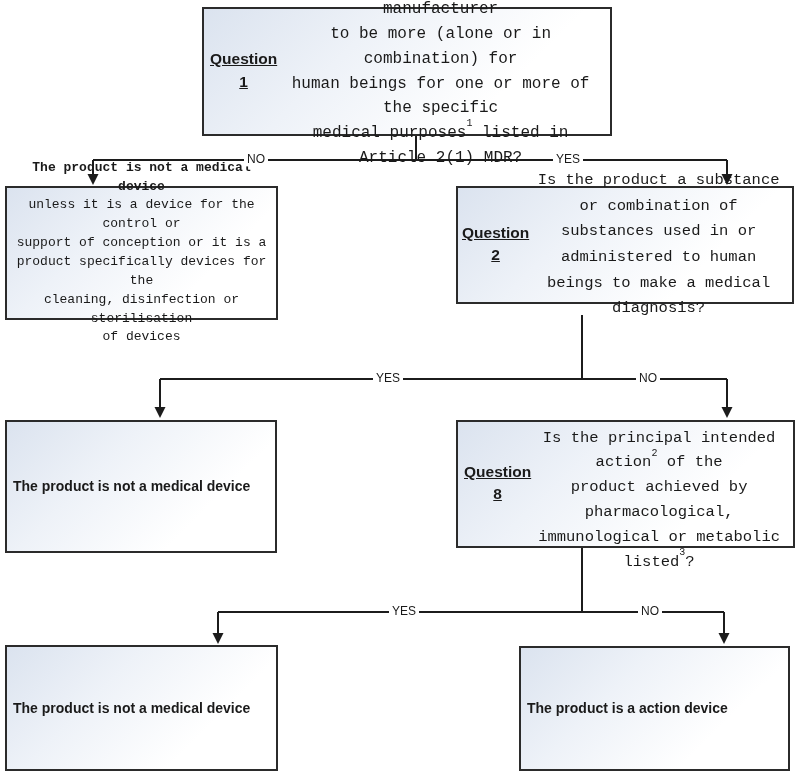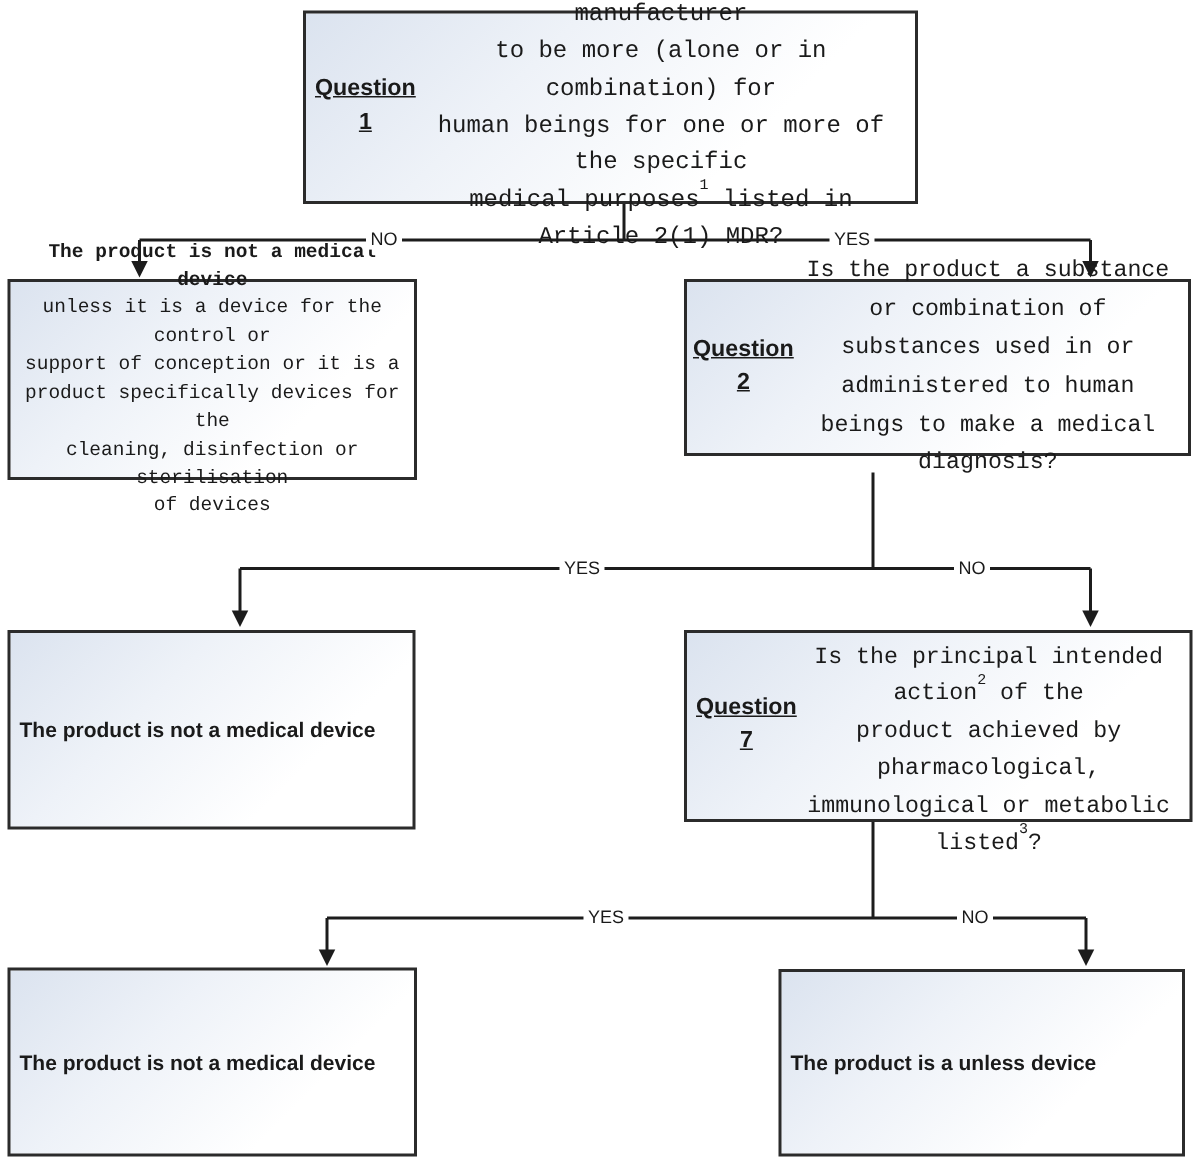--- a/index.html
+++ b/index.html
@@ -126,34 +126,34 @@
       <span class="q-body-line"><span>substances used in or administered to human</span></span>
       <span class="q-body-line"><span>beings to make a medical diagnosis?</span></span>
     </div>
   </div>
 
   <div class="box" style="left:5px; top:420px; width:272px; height:133px;">
     <span class="result-text">The product is not a medical device</span>
   </div>
 
   <div class="box" style="left:456px; top:420px; width:339px; height:128px;">
-    <div class="q-header">Question 7</div>
+    <div class="q-header">Question 8</div>
     <div class="body-sans-sm">
       <span class="q-body-line"><span>Is the principal intended action</span><sup class="fn">2</sup><span> of the</span></span>
       <span class="q-body-line"><span>product achieved by pharmacological,</span></span>
       <span class="q-body-line"><span>immunological or metabolic listed</span><sup class="fn">3</sup><span>?</span></span>
     </div>
   </div>
 
   <div class="box" style="left:5px; top:645px; width:273px; height:126px;">
     <span class="result-text">The product is not a medical device</span>
   </div>
 
   <div class="box" style="left:519px; top:646px; width:271px; height:125px;">
-    <span class="result-text">The product is a unless device</span>
+    <span class="result-text">The product is a action device</span>
   </div>
 
   <span class="edge-label" style="left:256px; top:160px;">NO</span>
   <span class="edge-label" style="left:568px; top:160px;">YES</span>
   <span class="edge-label" style="left:388px; top:379px;">YES</span>
   <span class="edge-label" style="left:648px; top:379px;">NO</span>
   <span class="edge-label" style="left:404px; top:612px;">YES</span>
   <span class="edge-label" style="left:650px; top:612px;">NO</span>
 
 </div>

